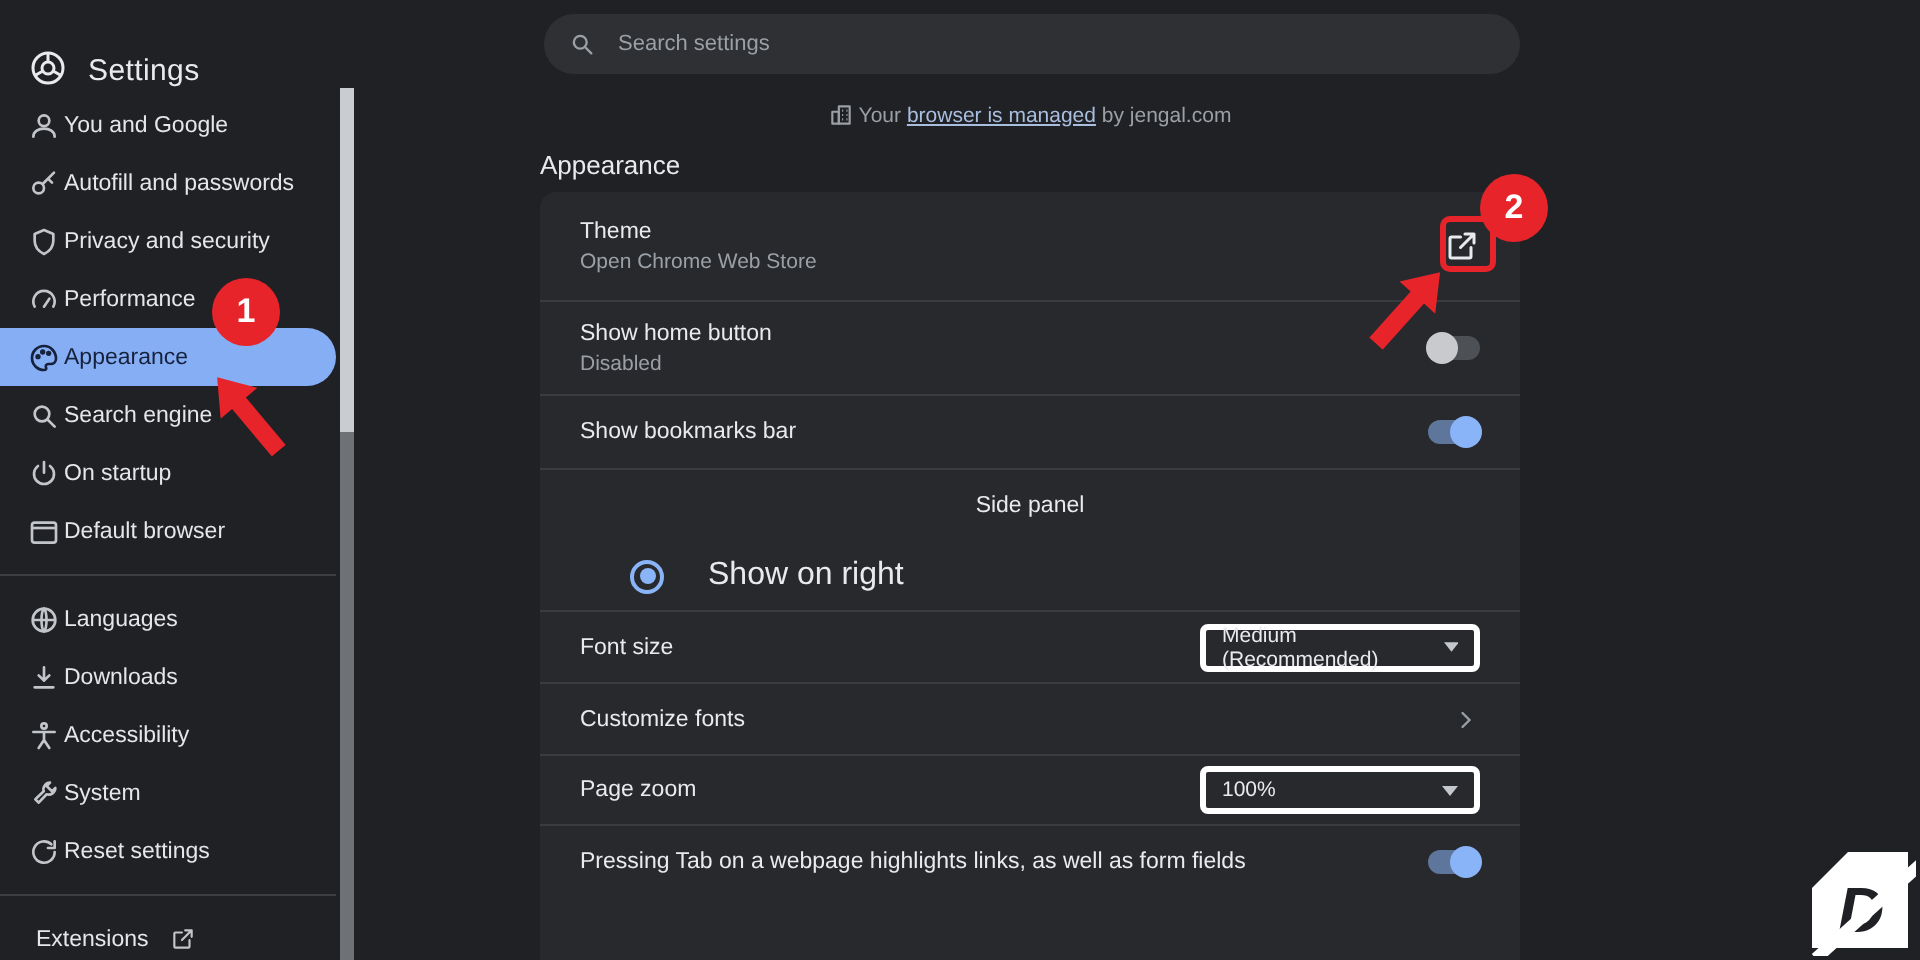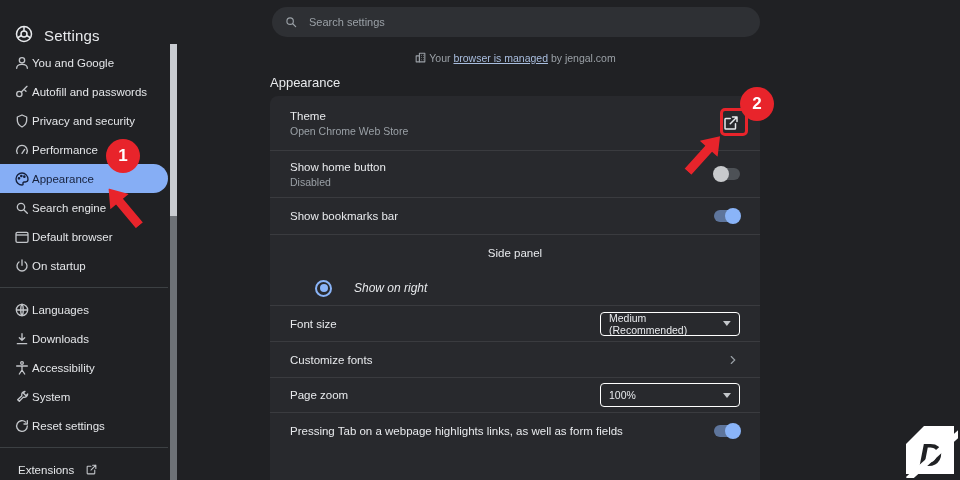--- a/index.html
+++ b/index.html
@@ -55,25 +55,25 @@
   .toggle.off .thumb{left:-1px;background:#c8cacd;}
   .toggle.on{background:rgba(138,180,248,.55);}
   .toggle.on .thumb{left:11px;background:#8ab4f8;}
 
   
   .sp-radio{display:flex;align-items:center;gap:22px;padding-left:45px;height:34px;}
   .radio{width:13px;height:13px;border:2px solid #9aa0a6;border-radius:50%;position:relative;cursor:pointer;flex:0 0 13px;}
   .radio.selected{border-color:#8ab4f8;}
   .radio.selected::after{content:'';position:absolute;left:2.5px;top:2.5px;width:8px;height:8px;
                          border-radius:50%;background:#8ab4f8;}
-  .rlabel{font-size:12px;color:#e8eaed;font-style:italic;}
+  .rlabel{font-size:16px;color:#e8eaed;}
 
   
   .select{display:flex;align-items:center;justify-content:space-between;width:140px;height:24px;
-          border:1px solid #ffffff;border-radius:4px;padding:0 8px;box-sizing:border-box;
+          border:3px solid #ffffff;border-radius:4px;padding:0 8px;box-sizing:border-box;
           font-size:10.5px;color:#e8eaed;background:#28292d;cursor:pointer;}
   .chev{width:14px;height:14px;display:flex;}
   .chev svg{stroke:#9aa0a6;}
 
   
   .ann-badge{position:absolute;width:34px;height:34px;border-radius:50%;background:#e8242b;color:#fff;
              font-size:17px;font-weight:bold;display:flex;align-items:center;justify-content:center;z-index:30;}
   #badge1{left:106px;top:139px;}
   #badge2{left:740px;top:87px;}
   .ann-box{position:absolute;left:720px;top:108px;width:28px;height:28px;border:3px solid #e8242b;
@@ -168,36 +168,36 @@
         <svg viewBox="0 0 24 24" width="16" height="16" fill="none" stroke-width="2" stroke-linecap="round">
           <circle cx="10.5" cy="10.5" r="5.5"></circle>
             <path d="M15 15l5 5"></path>
         </svg>
         </span>
       <span>Search engine</span>
     </div>
 
     <div class="nav-item">
       <span class="nicon">
+        <svg viewBox="0 0 24 24" width="16" height="16" fill="none" stroke-width="2" stroke-linecap="round">
+          <path d="M12 3v8"></path>
+            <path d="M7.5 6a7.5 7.5 0 1 0 9 0"></path>
+        </svg>
+        </span>
+      <span>On startup</span>
+    </div>
+
+    <div class="nav-item">
+      <span class="nicon">
         <svg viewBox="0 0 24 24" width="16" height="16" fill="none" stroke-width="2" stroke-linejoin="round">
           <rect x="3" y="5" width="18" height="15" rx="2"></rect>
             <path d="M3 9h18"></path>
         </svg>
         </span>
       <span>Default browser</span>
-    </div>
-
-    <div class="nav-item">
-      <span class="nicon">
-        <svg viewBox="0 0 24 24" width="16" height="16" fill="none" stroke-width="2" stroke-linecap="round">
-          <path d="M12 3v8"></path>
-            <path d="M7.5 6a7.5 7.5 0 1 0 9 0"></path>
-        </svg>
-        </span>
-      <span>On startup</span>
     </div>
 
     <div class="nav-divider"></div>
 
     <div class="nav-item">
       <span class="nicon">
         <svg viewBox="0 0 24 24" width="16" height="16" fill="none" stroke-width="2">
           <circle cx="12" cy="12" r="8.5"></circle>
             <path d="M3.5 12h17M12 3.5c2.5 2.5 2.5 14.5 0 17-2.5-2.5-2.5-14.5 0-17z"></path>
         </svg>

